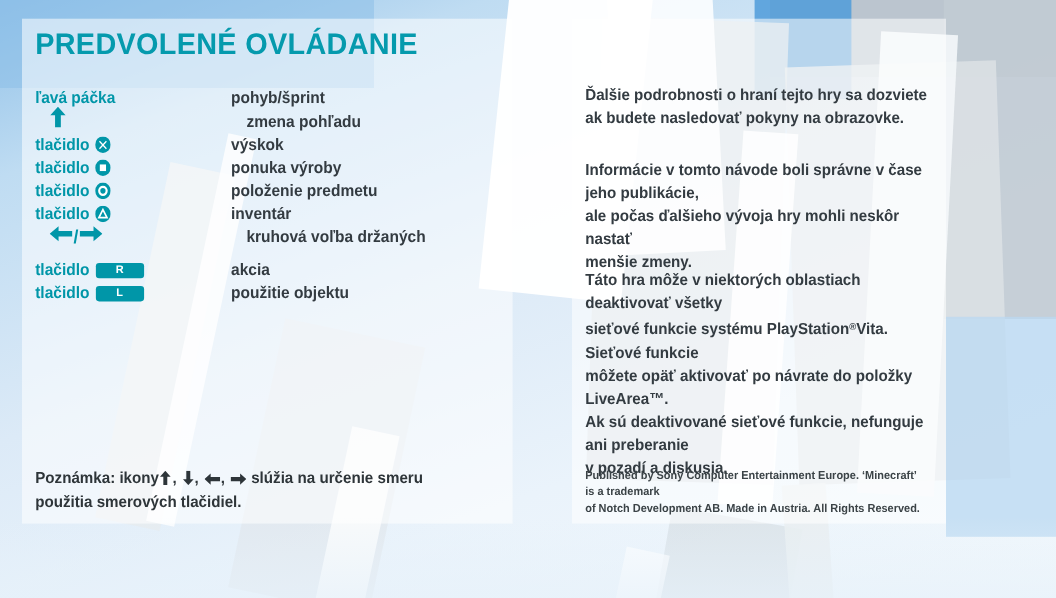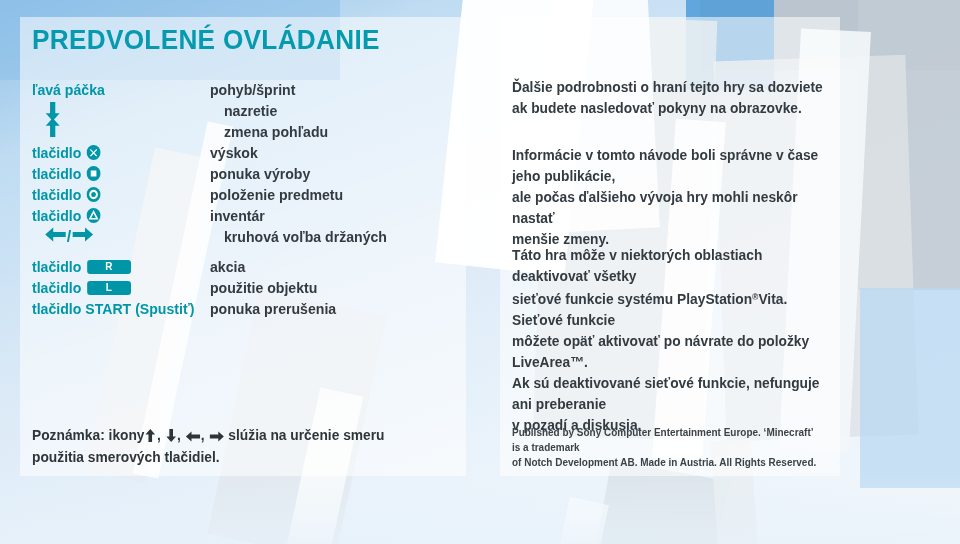--- a/index.html
+++ b/index.html
@@ -110,21 +110,21 @@
     background: linear-gradient(180deg, rgba(236,244,250,0) 0%, rgba(230,241,250,.8) 100%);
   }
 
   
   .panel {
     position: absolute;
     background: rgba(255,255,255,.55);
     text-decoration: underline;
   }
   #panel-left  { left: 20px;  top: 17px;  width: 446px; height: 459px; }
-  #panel-right { left: 500px; top: 17px;  width: 340px; height: 459px; }
+  #panel-right { left: 520px; top: 17px;  width: 340px; height: 459px; }
 
   .page-title {
     position: absolute;
     left: 12px; top: 8px;
     color: #059aad;
     font-size: 27px;
     font-weight: bold;
     letter-spacing: .3px;
     white-space: nowrap;
     font-family: "Liberation Sans", sans-serif;
@@ -280,30 +280,20 @@
 
     <div class="controls" id="controls-list">
         <div class="ctrl-row">
           <div class="ctrl-key">
             <span>ľavá páčka</span>
           </div>
           <div class="ctrl-action">pohyb/šprint</div>
         </div>
         <div class="ctrl-row">
           <div class="ctrl-key center">
-            <span style="margin-top:2px">
-              <svg class="arrow-v" width="16" height="19" viewBox="0 0 16 19">
-                <path d="M8 19 L15.4 11.2 L10.8 11.2 L10.8 0 L5.2 0 L5.2 11.2 L0.6 11.2 Z" fill="#0096a8"></path>
-              </svg>
-            </span>
-          </div>
-          <div class="ctrl-action">nazretie</div>
-        </div>
-        <div class="ctrl-row">
-          <div class="ctrl-key center">
             <span style="margin-top:-3px">
               <svg class="arrow-v" width="16" height="19" viewBox="0 0 16 19">
                 <path d="M8 0 L15.4 7.8 L10.8 7.8 L10.8 19 L5.2 19 L5.2 7.8 L0.6 7.8 Z" fill="#0096a8"></path>
               </svg>
             </span>
           </div>
           <div class="ctrl-action">zmena pohľadu</div>
         </div>
         <div class="ctrl-row">
           <div class="ctrl-key">
@@ -371,26 +361,20 @@
             <span class="pill">R</span>
           </div>
           <div class="ctrl-action">akcia</div>
         </div>
         <div class="ctrl-row">
           <div class="ctrl-key">
             <span>tlačidlo</span>
             <span class="pill">L</span>
           </div>
           <div class="ctrl-action">použitie objektu</div>
-        </div>
-        <div class="ctrl-row">
-          <div class="ctrl-key">
-            <span>tlačidlo START (Spustiť)</span>
-          </div>
-          <div class="ctrl-action">ponuka prerušenia</div>
         </div>
       </div>
 
     <div class="note">
       <span>Poznámka: ikony</span><span class="inline-arrow"><svg width="11" height="13" viewBox="0 0 11 13">
             <path d="M5.5 0 L10.6 5.4 L7.4 5.4 L7.4 13 L3.6 13 L3.6 5.4 L0.4 5.4 Z" fill="#2e3539"></path>
           </svg></span><span>,&nbsp;</span><span class="inline-arrow"><svg width="11" height="13" viewBox="0 0 11 13">
             <path d="M5.5 13 L10.6 7.6 L7.4 7.6 L7.4 0 L3.6 0 L3.6 7.6 L0.4 7.6 Z" fill="#2e3539"></path>
           </svg></span><span>,&nbsp;</span><span class="inline-arrow"><svg width="15" height="11" viewBox="0 0 15 11">
             <path d="M0 5.5 L5.9 0.4 L5.9 3.6 L15 3.6 L15 7.4 L5.9 7.4 L5.9 10.6 Z" fill="#2e3539"></path>

